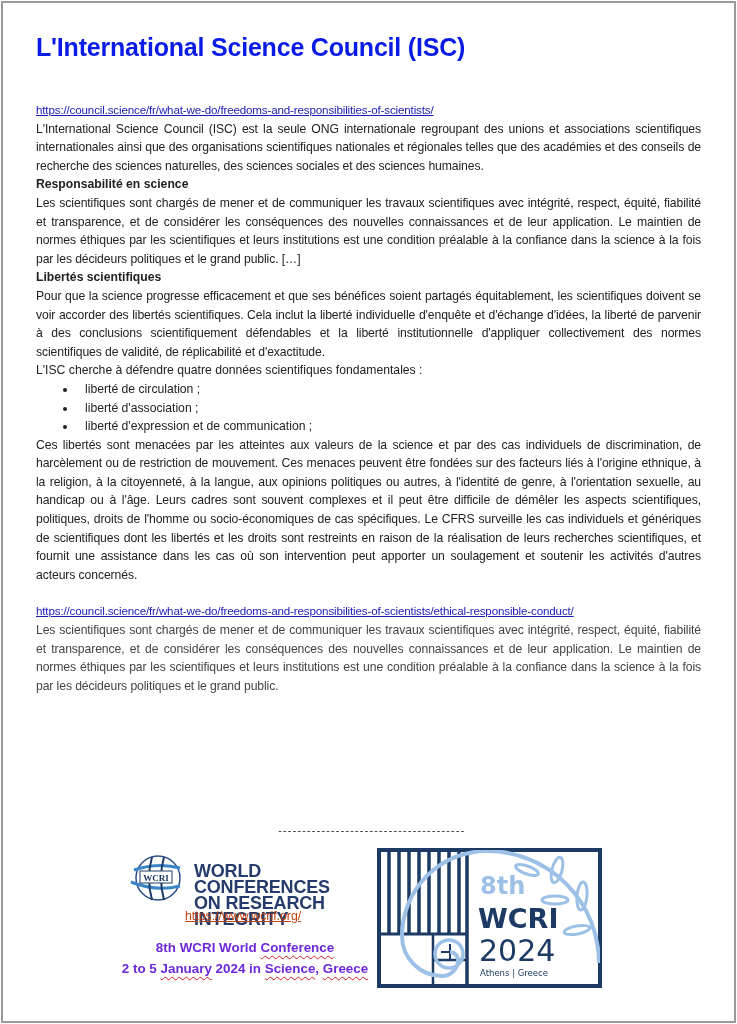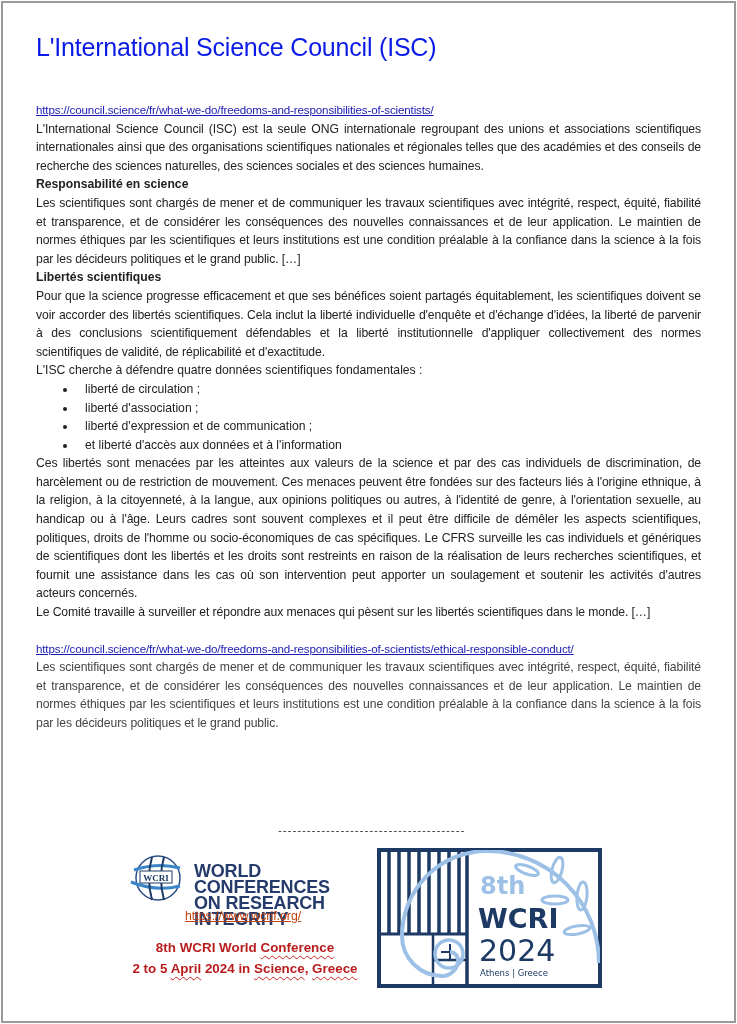--- a/index.html
+++ b/index.html
@@ -4,21 +4,21 @@
   <style>
     * { box-sizing: border-box; margin: 0; padding: 0; }
     html, body { width: 737px; height: 1024px; background: #ffffff; overflow: hidden; }
     body { position: relative; font-family: "Liberation Sans", sans-serif; color: #1a1a1a; }
     .page-frame {
       position: absolute; left: 1px; top: 1px; width: 735px; height: 1022px;
       border: 2px solid #9a9a9a; border-left-width: 2px; background: #fff;
     }
     .title {
       position: absolute; left: 36px; top: 33px;
-      font-family: "Liberation Sans", sans-serif; font-weight: normal;
+      font-family: "Liberation Sans", sans-serif; font-weight: bold;
       font-size: 25px; color: #0b1be6; letter-spacing: -0.2px;
     }
     .content {
       position: absolute; left: 36px; top: 101px; width: 665px;
       font-family: "Liberation Sans", sans-serif; font-size: 12.2px;
       line-height: 18.6px; color: #222;
     }
     .link {
       color: #1a1ab4; text-decoration: underline; font-size: 11.6px;
       display: block; letter-spacing: -0.15px;
@@ -47,21 +47,21 @@
       font-family: "Liberation Sans", sans-serif; font-weight: bold;
       font-size: 18px; line-height: 16px; color: #243b6b; letter-spacing: -0.2px;
     }
     .wcri-link {
       position: absolute; left: 185px; top: 909px;
       font-size: 12.3px; color: #c2410c; text-decoration: underline;
     }
     .conf-lines {
       position: absolute; left: 120px; top: 937px; width: 250px;
       text-align: center; font-weight: bold; font-size: 13.4px; line-height: 21px;
-      color: #b91c1c;
+      color: #6d28d9;
     }
     .squiggle { text-decoration: underline wavy #d32020; text-decoration-thickness: 1px; text-underline-offset: 3px; }
     .wcri8 {
       position: absolute; left: 377px; top: 848px; width: 225px; height: 140px;
     }
   </style>
 </head>
 <body>
 
 <div class="page-frame"></div>
@@ -73,24 +73,22 @@
   <p class="p">L'International Science Council (ISC) est la seule ONG internationale regroupant des unions et associations scientifiques internationales ainsi que des organisations scientifiques nationales et régionales telles que des académies et des conseils de recherche des sciences naturelles, des sciences sociales et des sciences humaines.</p>
   <p class="heading">Responsabilité en science</p>
   <p class="p">Les scientifiques sont chargés de mener et de communiquer les travaux scientifiques avec intégrité, respect, équité, fiabilité et transparence, et de considérer les conséquences des nouvelles connaissances et de leur application. Le maintien de normes éthiques par les scientifiques et leurs institutions est une condition préalable à la confiance dans la science à la fois par les décideurs politiques et le grand public. […]</p>
   <p class="heading">Libertés scientifiques</p>
   <p class="p">Pour que la science progresse efficacement et que ses bénéfices soient partagés équitablement, les scientifiques doivent se voir accorder des libertés scientifiques. Cela inclut la liberté individuelle d'enquête et d'échange d'idées, la liberté de parvenir à des conclusions scientifiquement défendables et la liberté institutionnelle d'appliquer collectivement des normes scientifiques de validité, de réplicabilité et d'exactitude.</p>
   <p>L'ISC cherche à défendre quatre données scientifiques fondamentales :</p>
   <ul class="bullets">
     <li>liberté de circulation ;</li>
     <li>liberté d'association ;</li>
     <li>liberté d'expression et de communication ;</li>
-    <li>et liberté d'accès aux données et à l'information</li>
   </ul>
   <p class="p">Ces libertés sont menacées par les atteintes aux valeurs de la science et par des cas individuels de discrimination, de harcèlement ou de restriction de mouvement. Ces menaces peuvent être fondées sur des facteurs liés à l'origine ethnique, à la religion, à la citoyenneté, à la langue, aux opinions politiques ou autres, à l'identité de genre, à l'orientation sexuelle, au handicap ou à l'âge. Leurs cadres sont souvent complexes et il peut être difficile de démêler les aspects scientifiques, politiques, droits de l'homme ou socio-économiques de cas spécifiques. Le CFRS surveille les cas individuels et génériques de scientifiques dont les libertés et les droits sont restreints en raison de la réalisation de leurs recherches scientifiques, et fournit une assistance dans les cas où son intervention peut apporter un soulagement et soutenir les activités d'autres acteurs concernés.</p>
-  <p class="p">Le Comité travaille à surveiller et répondre aux menaces qui pèsent sur les libertés scientifiques dans le monde. […]</p>
   <div class="gap"></div>
   <a class="link">https://council.science/fr/what-we-do/freedoms-and-responsibilities-of-scientists/ethical-responsible-conduct/</a>
   <p class="p muted">Les scientifiques sont chargés de mener et de communiquer les travaux scientifiques avec intégrité, respect, équité, fiabilité et transparence, et de considérer les conséquences des nouvelles connaissances et de leur application. Le maintien de normes éthiques par les scientifiques et leurs institutions est une condition préalable à la confiance dans la science à la fois par les décideurs politiques et le grand public.</p>
 </div>
 
 <div class="divider">---------------------------------------</div>
 
 <div class="wcri-logo">
   <svg class="wcri-globe" viewBox="0 0 56 52">
     <circle cx="30" cy="26" r="22" fill="none" stroke="#2c4f86" stroke-width="1.5"></circle>
@@ -104,21 +102,21 @@
   <div class="wcri-text">
     <div>WORLD CONFERENCES</div>
     <div>ON RESEARCH INTEGRITY</div>
   </div>
 </div>
 
 <a class="wcri-link">https://www.wcrif.org/</a>
 
 <div class="conf-lines">
   <div><span>8th WCRI World </span><span class="squiggle">Conference</span></div>
-  <div><span>2 to 5 </span><span class="squiggle">April</span><span> 2024 in </span><span class="squiggle">Science</span><span>, </span><span class="squiggle">Greece</span></div>
+  <div><span>2 to 5 </span><span class="squiggle">January</span><span> 2024 in </span><span class="squiggle">Science</span><span>, </span><span class="squiggle">Greece</span></div>
 </div>
 
 <svg class="wcri8" viewBox="0 0 225 140">
   <defs>
     <clipPath id="frameClip">
         <rect x="2" y="2" width="221" height="136"></rect>
       </clipPath>
   </defs>
   <rect x="2" y="2" width="221" height="136" fill="#ffffff" stroke="#1c3a63" stroke-width="4"></rect>
   <g clip-path="url(#frameClip)">

